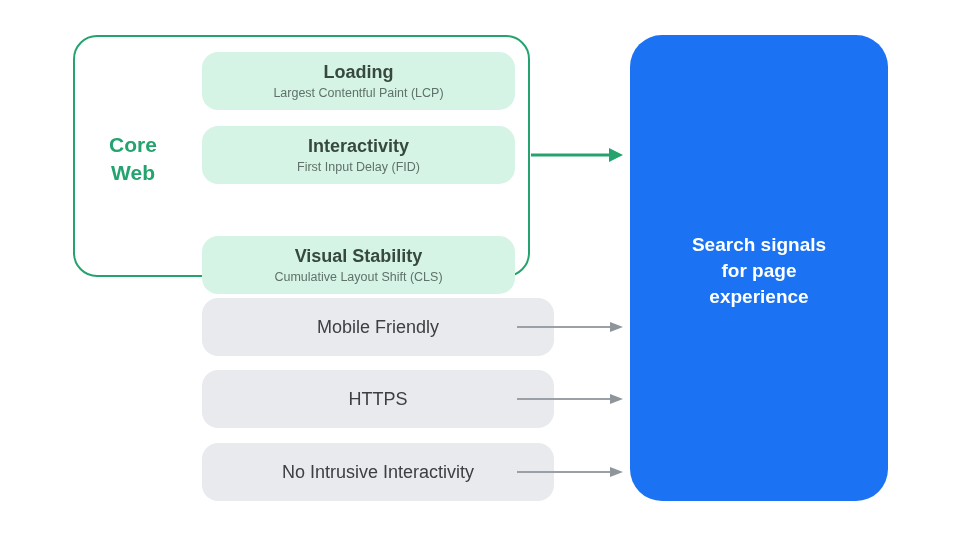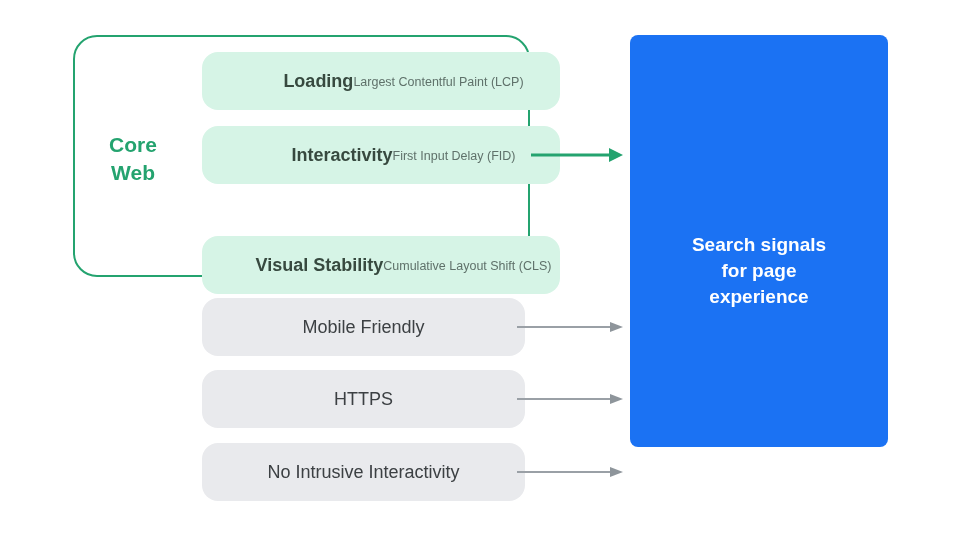--- a/index.html
+++ b/index.html
@@ -33,25 +33,24 @@
   }
   .cwv-label span { display: block; }
 
   .vital-card {
     position: absolute;
     left: 202px;
     width: 313px; height: 58px;
     background: #D6F4E6;
     border-radius: 16px;
     display: flex;
-    flex-direction: row;
+    flex-direction: column;
     align-items: center;
     justify-content: center;
     text-align: center;
-    padding-left: 45px;
   }
   .vital-card.v1 { top: 52px; }
   .vital-card.v2 { top: 126px; }
   .vital-card.v3 { top: 205px; margin-top: 31px; }
   .vital-title {
     color: #37493F;
     font-size: 18px;
     font-weight: 600;
     line-height: 22px;
   }
@@ -59,21 +58,21 @@
     color: #5F716A;
     font-size: 12.5px;
     line-height: 16px;
     margin-top: 2px;
   }
 
   
   .signal-card {
     position: absolute;
     left: 202px;
-    width: 323px; height: 58px;
+    width: 352px; height: 58px;
     background: #E9EAED;
     border-radius: 16px;
     display: flex;
     align-items: center;
     justify-content: center;
     text-align: center;
     color: #3C4043;
     font-size: 18px;
   }
   .signal-card.s1 { top: 298px; }
@@ -102,23 +101,23 @@
     border-bottom: 5.5px solid transparent;
   }
   .arrow.gray.a1 { top: 321px; }
   .arrow.gray.a2 { top: 393px; }
   .arrow.gray.a3 { top: 466px; }
 
   
   .result-box {
     position: absolute;
     left: 630px; top: 35px;
-    width: 258px; height: 412px;
+    width: 258px; height: 466px;
     background: #1B72F3;
-    border-radius: 8px;
+    border-radius: 32px;
   }
   .result-label {
     position: absolute;
     left: 0; top: 197px;
     width: 100%;
     text-align: center;
     color: #ffffff;
     font-size: 19px;
     font-weight: bold;
     line-height: 26px;

